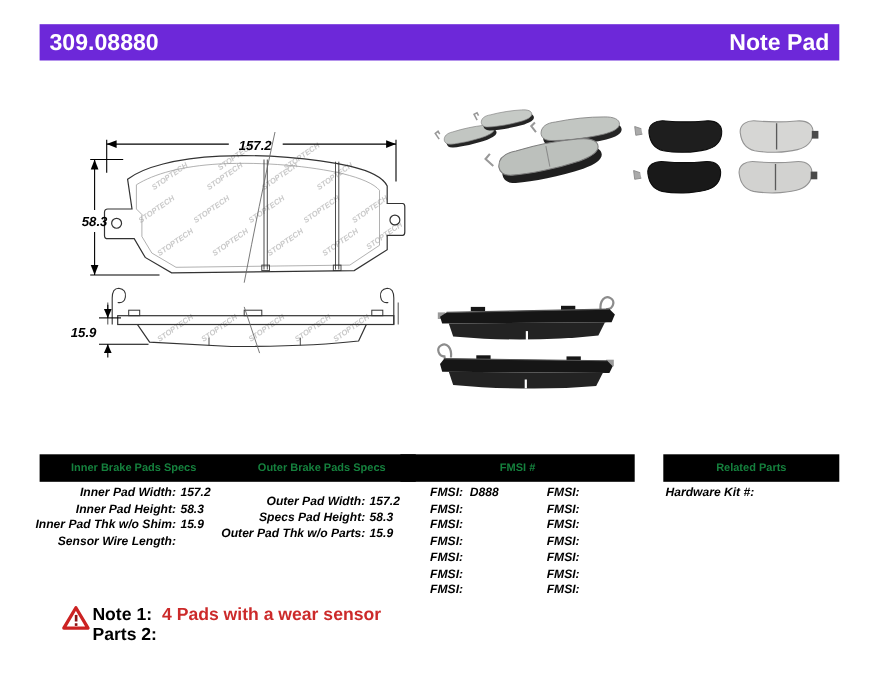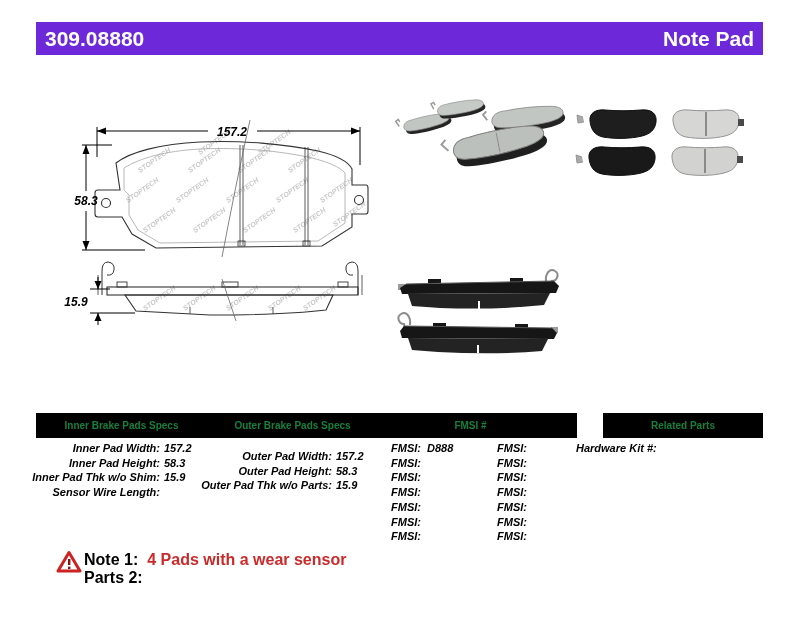--- a/index.html
+++ b/index.html
@@ -288,21 +288,21 @@
         <span class="val"></span>
       </div>
   </div>
 
   <div class="abs speccol outer-col" style="left:184px;top:441px;margin-top:8px;">
     <div class="specrow">
         <span class="lbl">Outer Pad Width:</span>
         <span class="val">157.2</span>
       </div>
     <div class="specrow">
-        <span class="lbl">Outer Pad Height:</span>
+        <span class="lbl">Specs Pad Height:</span>
         <span class="val">58.3</span>
       </div>
     <div class="specrow">
         <span class="lbl">Outer Pad Thk w/o Parts:</span>
         <span class="val">15.9</span>
       </div>
   </div>
 
   <div class="abs speccol fmsi-col" style="left:391px;top:441px;">
     <div class="specrow">
@@ -359,21 +359,21 @@
     <div class="specrow">
         <span class="lbl" style="text-align:left">FMSI:</span>
         <span class="val"></span>
       </div>
     <div class="specrow">
         <span class="lbl" style="text-align:left">FMSI:</span>
         <span class="val"></span>
       </div>
   </div>
 
-  <div class="abs speccol rel-col" style="left:576px;top:441px;">
+  <div class="abs speccol rel-col" style="left:605px;top:441px;">
     <div class="specrow">
         <span class="lbl">Hardware Kit #:</span>
         <span class="val"></span>
       </div>
   </div>
 
   <svg class="abs" style="left:56px;top:550px" width="26" height="24" viewBox="0 0 26 24">
     <path d="M13,2.5 L24,21 L2,21 Z" fill="#fff" stroke="#cc2222" stroke-width="3" stroke-linejoin="round"></path>
     <rect x="12" y="9" width="2.4" height="6" fill="#8a1111"></rect>
     <rect x="12" y="16.6" width="2.4" height="2.4" fill="#8a1111"></rect>

